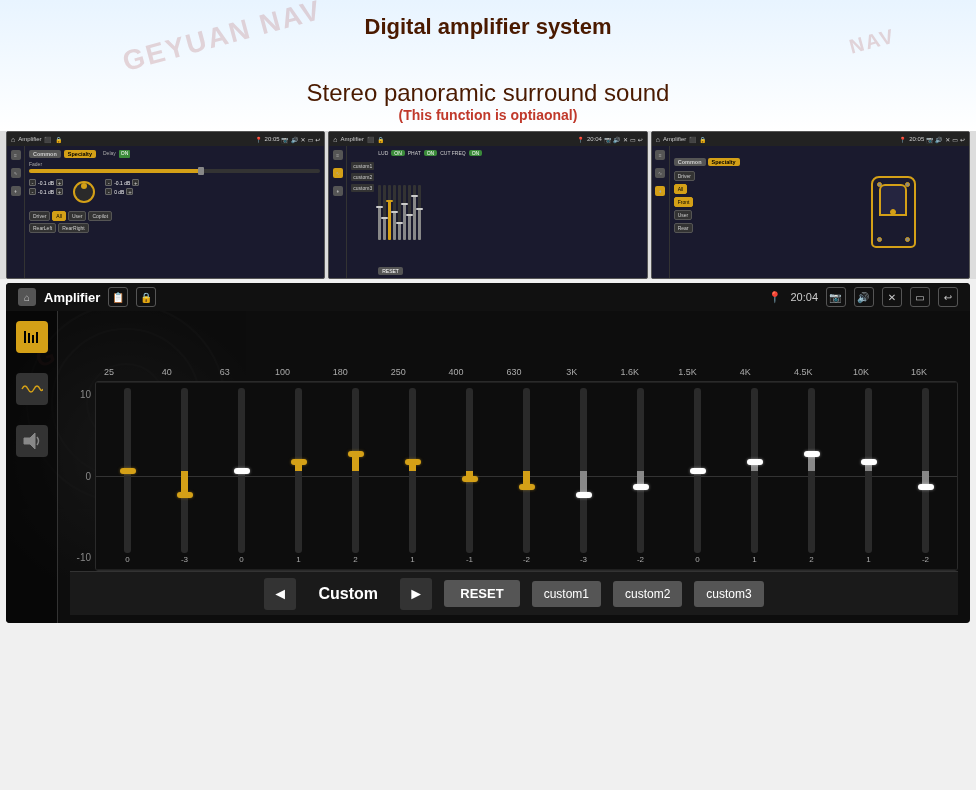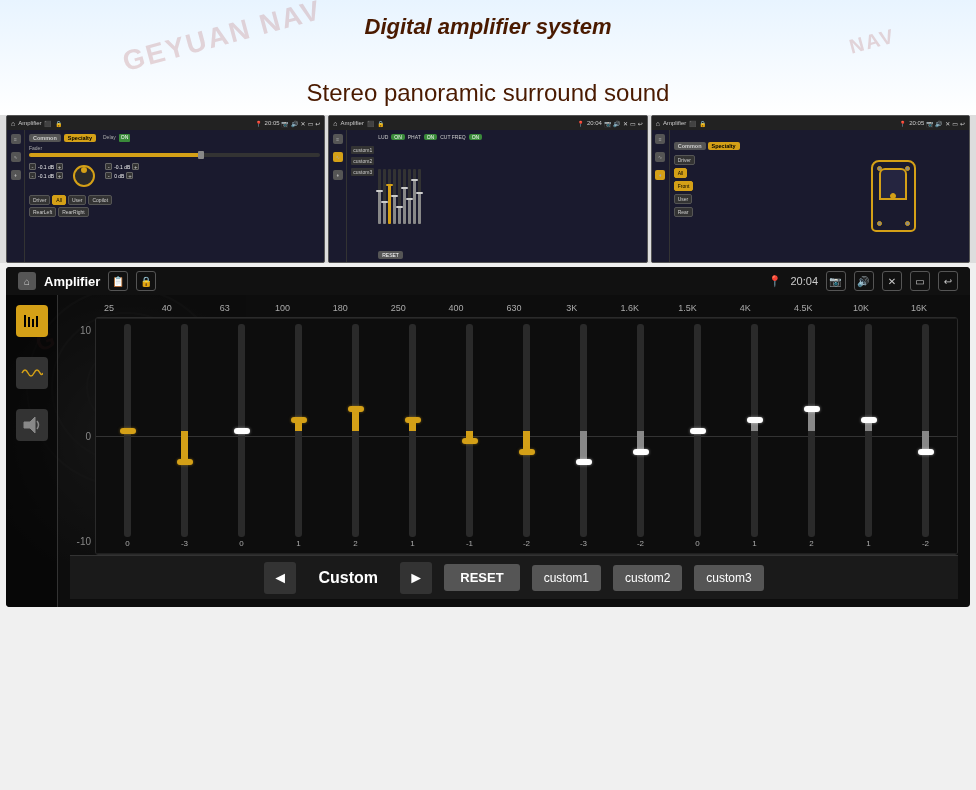--- a/index.html
+++ b/index.html
@@ -27,21 +27,20 @@
       letter-spacing: 4px;
       text-shadow: 1px 1px 2px rgba(0,0,0,0.2);
       line-height: 1.1;
     }
 
     .subtitle-line1 {
       font-size: 22px;
       font-weight: 700;
       color: #4a1a00;
       margin-top: 4px;
-      font-style: italic;
     }
 
     .subtitle-line2 {
       font-size: 24px;
       font-weight: 400;
       color: #4a1a00;
       margin-top: 39px;
     }
 
     .desc-line {
@@ -307,20 +306,21 @@
       justify-content: space-around;
       padding: 0 10px;
       margin-bottom: 4px;
     }
 
     .freq-label {
       font-size: 9px;
       color: #aaa;
       text-align: center;
       width: 28px;
+      margin-top: 48px;
     }
 
     .eq-channel {
       display: flex;
       flex-direction: column;
       align-items: center;
       flex: 1;
       position: relative;
     }
 
@@ -415,20 +415,21 @@
 </head>
 <body>
 
 <div class="header-section">
 
   <div class="watermark" style="top:20px; left:120px;">GEYUAN NAV</div>
   <div class="watermark" style="top:30px; right:80px; font-size:20px;">NAV</div>
 
   <div class="subtitle-line1">Digital amplifier system</div>
   <div class="subtitle-line2">Stereo panoramic surround sound</div>
+  <div class="optional-line">(This function is optiaonal)</div>
 </div>
 
 <div class="screens-row">
 
   <div class="small-screen">
     <div class="sbar">
       <div class="sbar-left">
         <span style="font-size:7px;">⌂</span>
         <span>Amplifier</span>
         <span>⬛</span>

